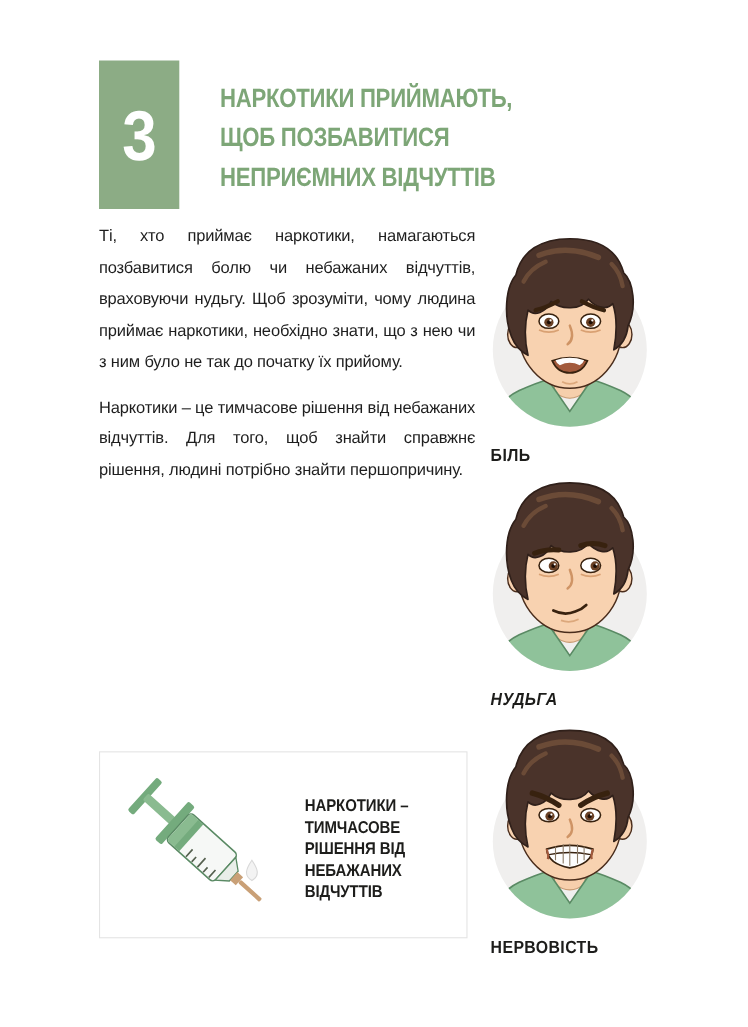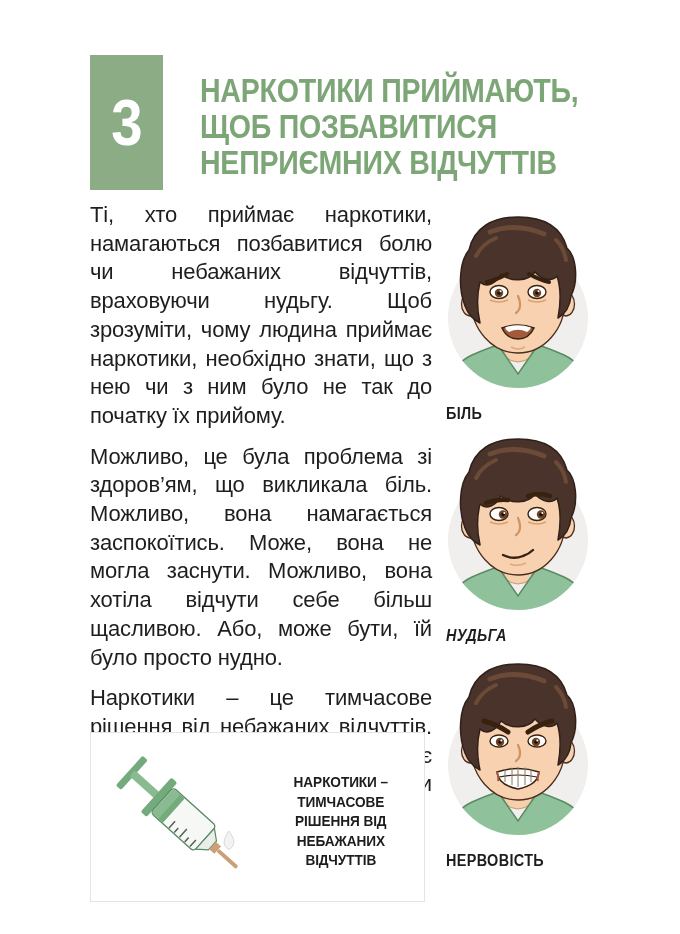--- a/index.html
+++ b/index.html
@@ -15,43 +15,43 @@
     background:#8cac85;display:flex;align-items:center;justify-content:center;
   }
   .num-block span{
     color:#ffffff;font-size:64px;font-weight:bold;line-height:1;
     transform:scaleX(.88);
   }
 
   
   .heading{
     position:absolute;left:200px;top:72px;width:430px;margin:0;
-    color:#7da677;font-weight:bold;font-size:34px;line-height:36px;
+    color:#7da677;font-weight:bold;font-size:24px;line-height:36px;
   }
   .heading .hline{display:block;transform:scaleX(.84);transform-origin:left center;white-space:nowrap;letter-spacing:-0.3px;}
 
   
   .body-col{position:absolute;left:90px;top:201px;width:342px;}
   .body-col p{
-    margin:0 0 12px 0;font-size:22px;line-height:28.7px;letter-spacing:-0.15px;
+    margin:0 0 12px 0;font-size:15px;line-height:28.7px;letter-spacing:-0.15px;
     text-align:justify;color:#1e1e1e;
   }
 
   
   .emotion{position:absolute;left:438px;width:160px;margin:0;text-align:left;}
   .emotion.f1{top:204px;} .emotion.f2{top:426px;font-style:italic;} .emotion.f3{top:651px;}
   .emotion figcaption{
     margin-top:7px;font-size:16px;font-weight:bold;color:#1d1d1b;
     transform:scaleX(.9);letter-spacing:.4px;
   }
 
   
   .callout{
-    position:absolute;left:90px;top:732px;width:335px;height:170px;
-    border:1px solid #e4e4e4;background:#ffffff;box-sizing:border-box;text-align:center;
+    position:absolute;left:90px;top:683px;width:335px;height:170px;
+    border:1px solid #e4e4e4;background:#ffffff;box-sizing:border-box;
   }
   .callout .syringe{position:absolute;left:16px;top:10px;}
   .callout-text{
     position:absolute;left:186px;top:39px;width:145px;
     font-size:15.5px;font-weight:bold;line-height:19.5px;color:#1d1d1b;
   }
   .callout-text div{transform:scaleX(.88);transform-origin:left center;white-space:nowrap;letter-spacing:-0.1px;}
 </style>
 </head>
 <body>
@@ -63,21 +63,20 @@
   </div>
 
   <h1 class="heading">
     <span class="hline">НАРКОТИКИ ПРИЙМАЮТЬ,</span>
     <span class="hline">ЩОБ ПОЗБАВИТИСЯ</span>
     <span class="hline">НЕПРИЄМНИХ ВІДЧУТТІВ</span>
   </h1>
 
   <div class="body-col">
     <p>Ті, хто приймає наркотики, намагаються позбавитися болю чи небажаних відчуттів, враховуючи нудьгу. Щоб зрозуміти, чому людина приймає наркотики, необхідно знати, що з нею чи з ним було не так до початку їх прийому.</p>
-    <p>Можливо, це була проблема зі здоров’ям, що викликала біль. Можливо, вона намагається заспокоїтись. Може, вона не могла заснути. Можливо, вона хотіла відчути себе більш щасливою. Або, може бути, їй було просто нудно.</p>
     <p>Наркотики – це тимчасове рішення від небажаних відчуттів. Для того, щоб знайти справжнє рішення, людині потрібно знайти першопричину.</p>
   </div>
 
   <figure class="emotion f1">
     <svg width="160" height="190" viewBox="0 0 160 190">
       <defs>
           <clipPath id="c1">
             <circle cx="80" cy="114" r="70"></circle>
           </clipPath>
         </defs>

